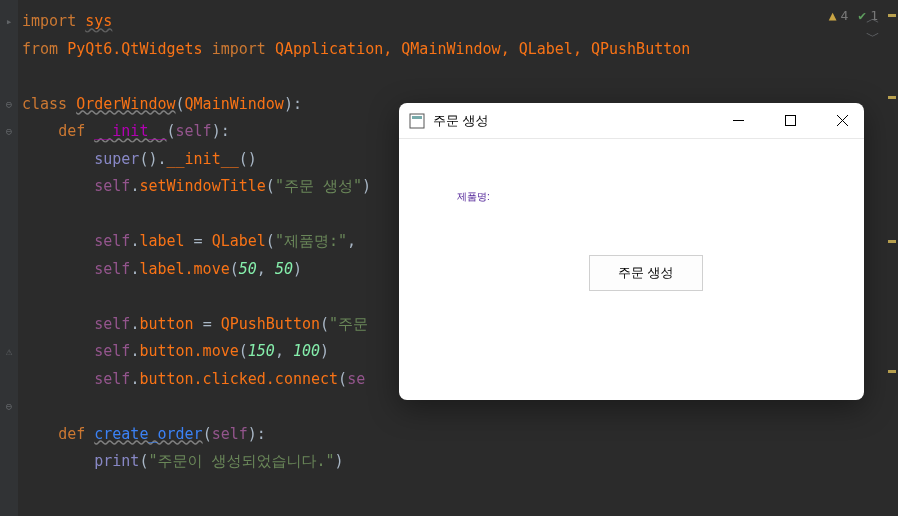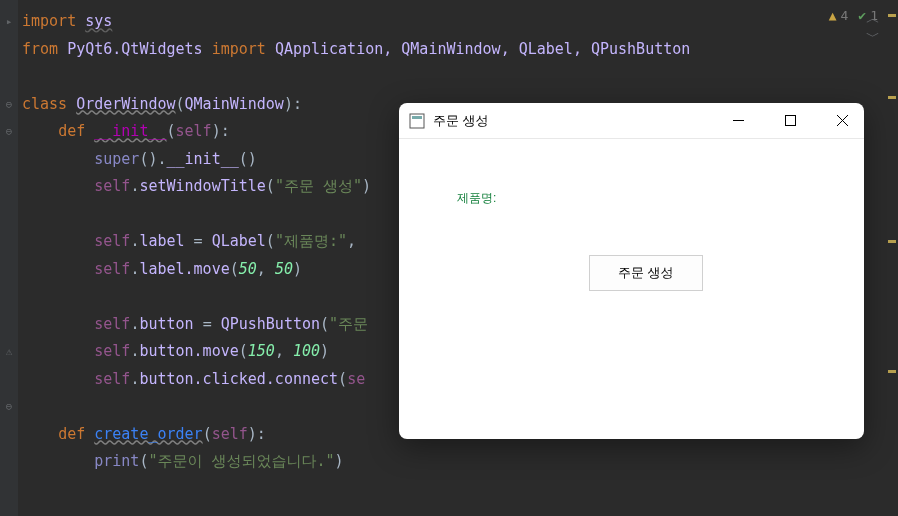--- a/index.html
+++ b/index.html
@@ -37,21 +37,21 @@
       color: #a9b7c6;
     }
     .code-line { white-space: pre; }
     .kw { color: #cc7832; }
     .str { color: #6a8759; }
     .comment { color: #808080; }
     .num { color: #86efac; font-style: italic; }
     .builtin { color: #8888c6; }
     .self { color: #94558d; }
     .punct { color: #a9b7c6; }
-    .classname { color: #c4b5fd; }
+    .classname { color: #f97316; }
     .fn { color: #3b82f6; }
     .dunder { color: #b200b2; }
     .underline { text-decoration: underline wavy #808080; text-decoration-skip-ink: none; }
     .underline2 { text-decoration: underline wavy #606060; text-decoration-skip-ink: none; }
 
     .status-bar {
       position: absolute;
       top: 8px; right: 20px;
       display: flex;
       align-items: center;
@@ -81,21 +81,21 @@
     .minimap-mark {
       position: absolute;
       right: 2px; width: 8px; height: 3px;
     }
     .mark-warn { background: #b8a04f; }
 
     
     .popup {
       position: absolute;
       left: 399px; top: 103px;
-      width: 465px; height: 336px;
+      width: 465px; height: 297px;
       background: #ffffff;
       border-radius: 8px;
       box-shadow: 0 8px 30px rgba(0,0,0,0.4);
       font-family: 'Segoe UI', sans-serif;
     }
     .popup-titlebar {
       height: 36px;
       display: flex;
       align-items: center;
       padding: 0 10px;
@@ -122,22 +122,22 @@
       justify-content: center;
       cursor: pointer;
     }
     .popup-body {
       position: relative;
       width: 100%; height: calc(100% - 36px);
     }
     .popup-label {
       position: absolute;
       left: 58px; top: 51px;
-      font-size: 12px;
-      color: #15803d;
+      font-size: 10px;
+      color: #4c1d95;
     }
     .popup-button {
       position: absolute;
       left: 190px; top: 116px;
       padding: 8px 28px;
       background: #fdfdfd;
       border: 1px solid #d0d0d0;
       font-size: 13px;
       color: #000;
       cursor: pointer;

